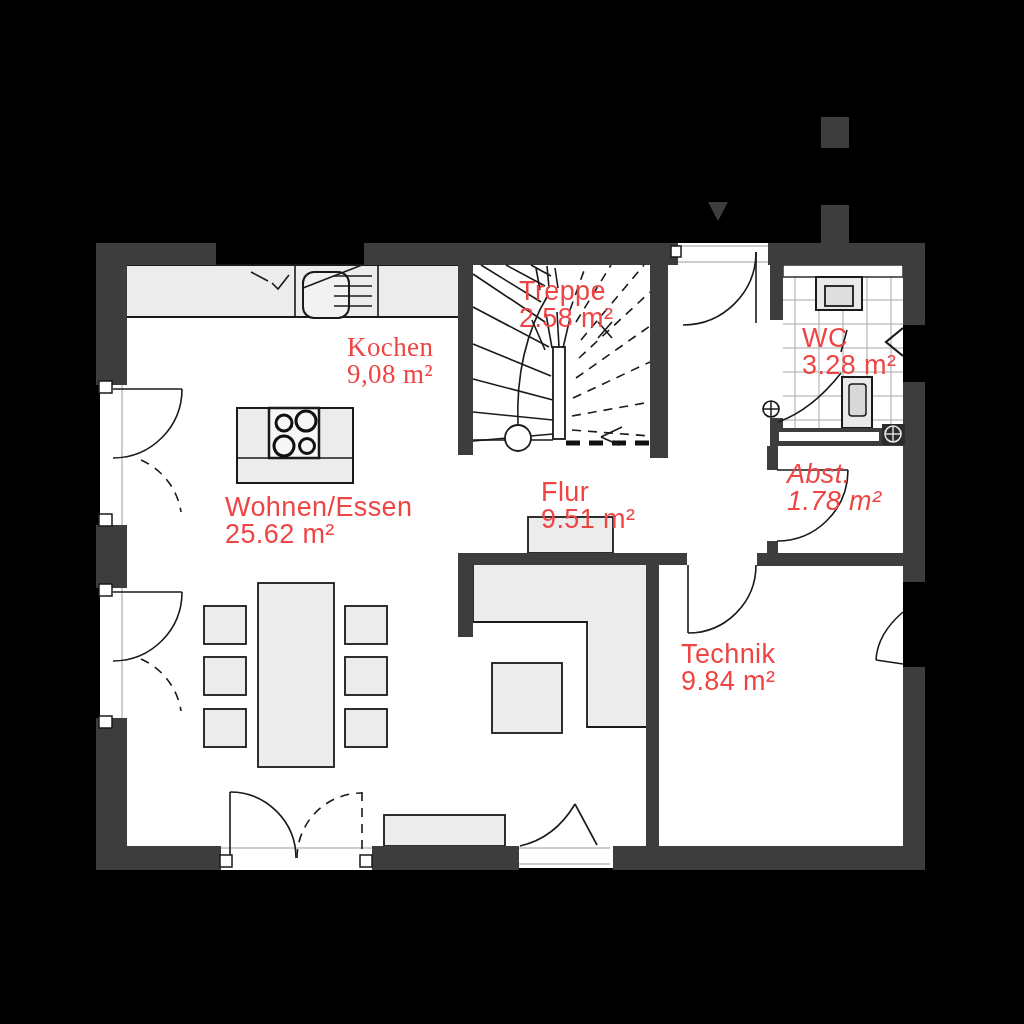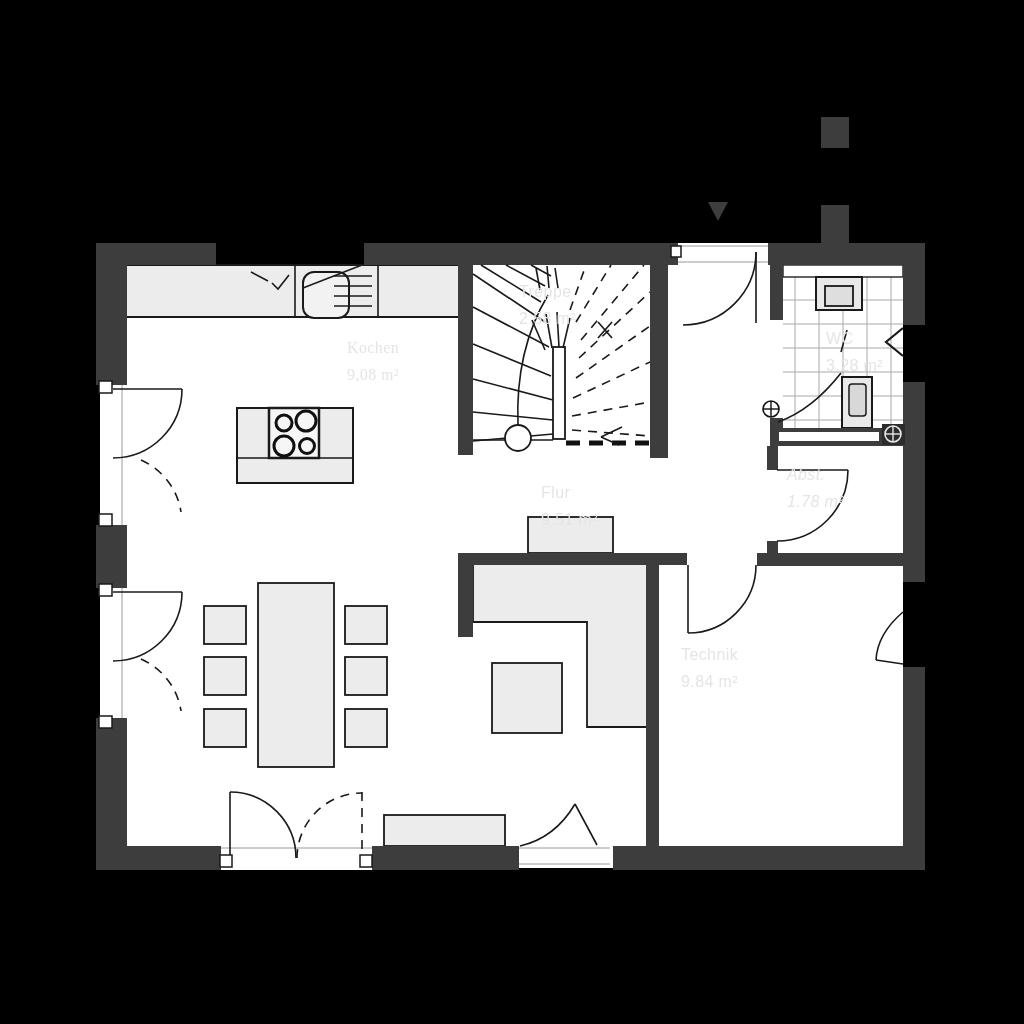--- a/index.html
+++ b/index.html
@@ -8,21 +8,21 @@
   #plan-svg{position:absolute;left:0;top:0;}
   .wall{fill:#3d3d3d;}
   .furn{fill:#ececec;stroke:#1a1a1a;stroke-width:2;}
   .furn-thin{fill:#ececec;stroke:#1a1a1a;stroke-width:1.8;}
   .ln{stroke:#1a1a1a;stroke-width:1.6;fill:none;}
   .ln2{stroke:#1a1a1a;stroke-width:2.2;fill:none;}
   .dash{stroke:#1a1a1a;stroke-width:1.6;fill:none;stroke-dasharray:9 7;}
   .thin{stroke:#9a9a9a;stroke-width:1;fill:none;}
   .tile{stroke:#a8a8a8;stroke-width:1;fill:none;}
   .jamb{fill:#fff;stroke:#1a1a1a;stroke-width:1.5;}
-  .room-label{position:absolute;color:#e5e5e5;font-size:16px;line-height:27px;
+  .room-label{position:absolute;color:#ef4444;font-size:27px;line-height:27px;
               letter-spacing:.4px;white-space:nowrap;}
   .room-label span{display:block;}
 </style>
 </head>
 <body>
 
 <div id="stage">
 <svg id="plan-svg" width="1024" height="1024" viewBox="0 0 1024 1024">
 
   <rect x="127" y="265" width="776" height="581" fill="#ffffff"></rect>
@@ -260,28 +260,32 @@
 </svg>
 
 <div class="room-label" style="left:347px;top:334px;font-family:Liberation Serif, serif;">
   <span>Kochen</span>
   <span>9,08 m²</span>
 </div>
 <div class="room-label" style="left:519px;top:278px;">
   <span>Treppe</span>
   <span>2.58 m²</span>
 </div>
-<div class="room-label" style="left:802px;top:325px;margin-left:24px;">
+<div class="room-label" style="left:802px;top:325px;">
   <span>WC</span>
   <span>3.28 m²</span>
 </div>
 <div class="room-label" style="left:541px;top:459px;margin-top:20px;">
   <span>Flur</span>
   <span>9.51 m²</span>
 </div>
+<div class="room-label" style="left:225px;top:494px;">
+  <span>Wohnen/Essen</span>
+  <span>25.62 m²</span>
+</div>
 <div class="room-label" style="left:787px;top:461px;font-style:italic;">
   <span>Abst.</span>
   <span>1.78 m²</span>
 </div>
 <div class="room-label" style="left:681px;top:641px;">
   <span>Technik</span>
   <span>9.84 m²</span>
 </div>
 </div>
 

